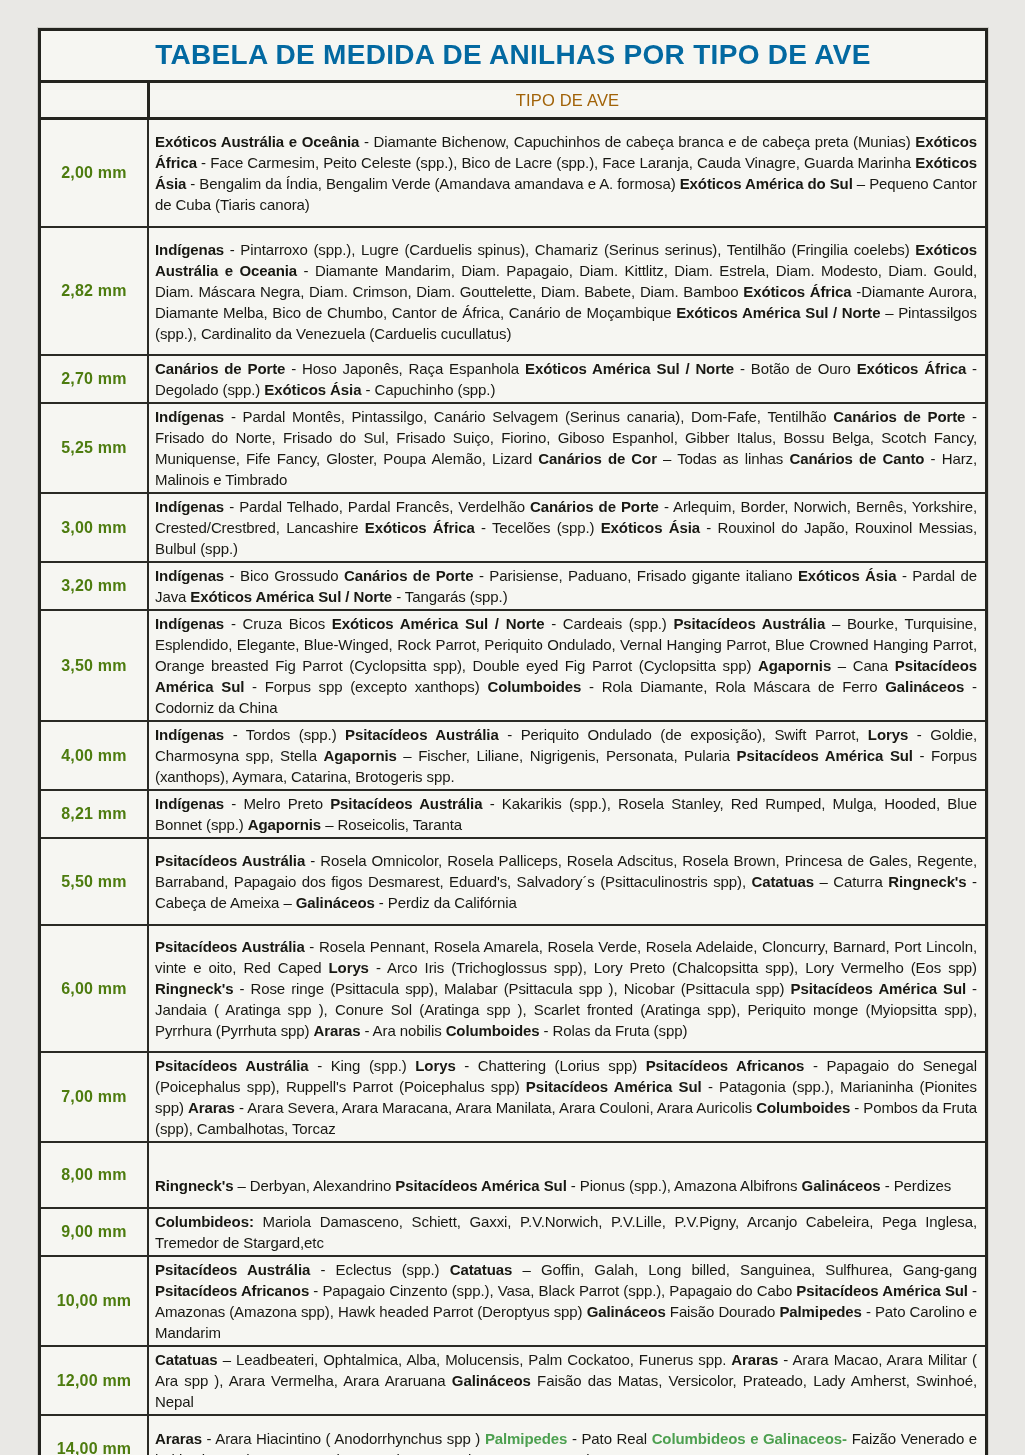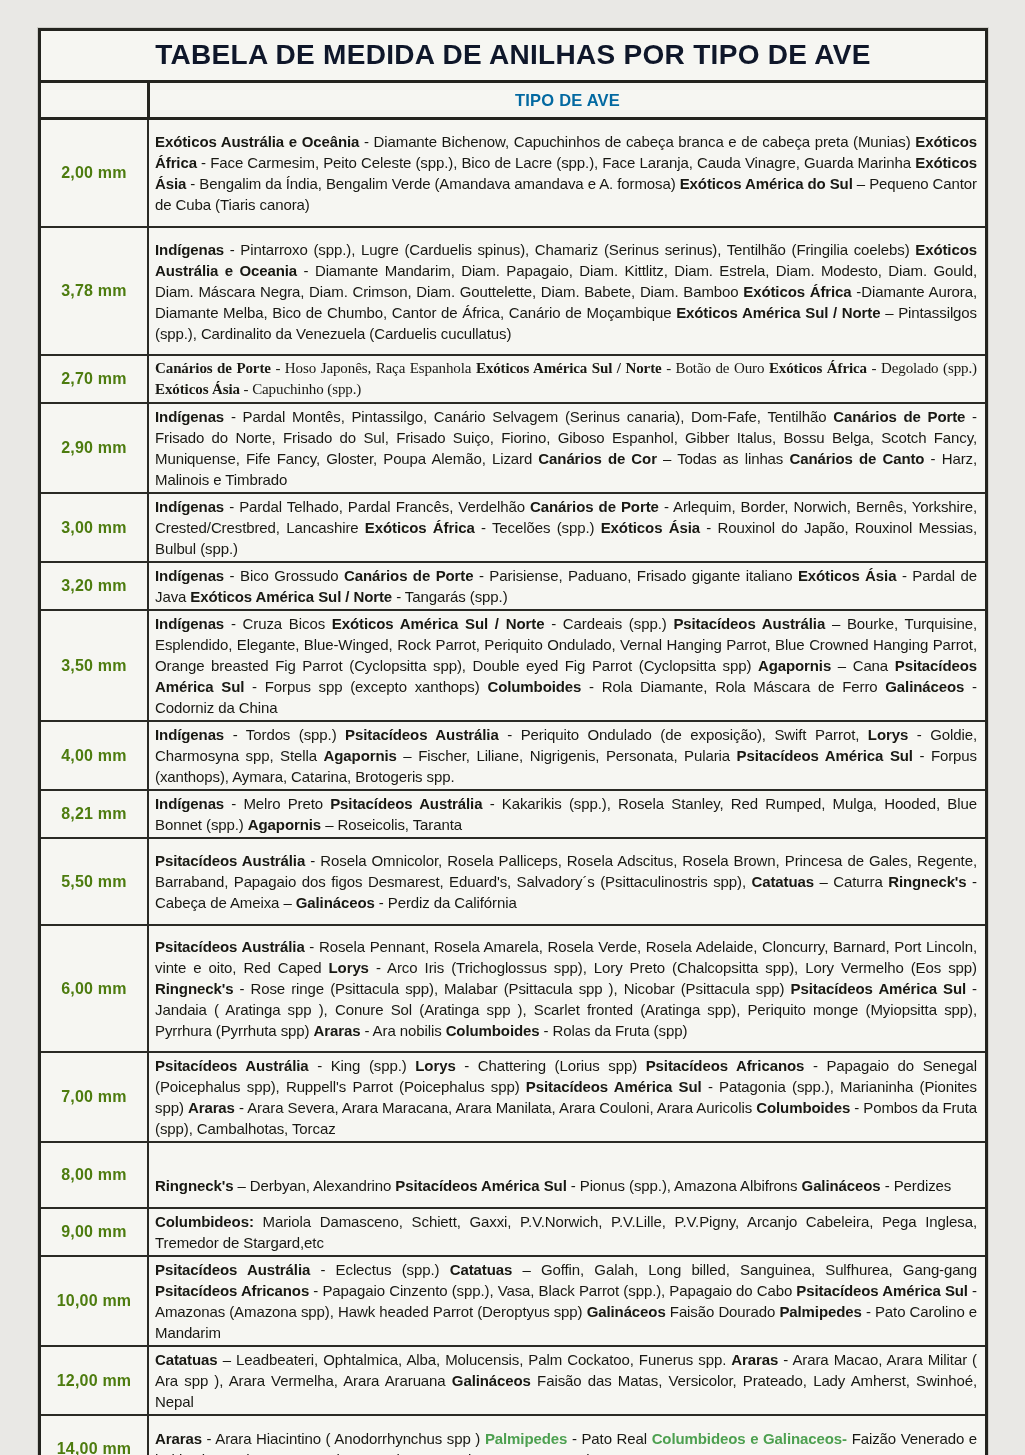--- a/index.html
+++ b/index.html
@@ -14,32 +14,32 @@
     border:3px solid #24241f;
     background:#f6f6f2;
     box-shadow:0 0 0 1px #cfcec9;
   }
   .title-row{
     border-bottom:3px solid #24241f;
     text-align:center;
     padding:8px 4px 9px 4px;
     font-size:28px;
     font-weight:bold;
-    color:#0f172a;
+    color:#0369a1;
     letter-spacing:0.3px;
   }
   .header-row{
     display:flex;
     border-bottom:3px solid #24241f;
     height:34px;
   }
   .head-size-cell{width:106px;border-right:3px solid #24241f;}
   .head-ave-cell{
     flex:1;display:flex;align-items:center;justify-content:center;
-    font-weight:bold;font-size:16.5px;color:#0369a1;letter-spacing:0.2px;
+    font-weight:normal;font-size:16.5px;color:#a16207;letter-spacing:0.2px;
   }
   .row{display:flex;border-bottom:2px solid #2a2a25;}
   .row:last-of-type{border-bottom:none;}
   .size-cell{
     width:106px;flex:none;
     border-right:2px solid #2a2a25;
     display:flex;align-items:center;justify-content:center;
     color:#4d7c0f;font-weight:bold;font-size:16px;letter-spacing:0.2px;
   }
   .text-cell{
@@ -49,21 +49,21 @@
     text-align:justify;
     color:#181813;
     letter-spacing:-0.1px;
     display:flex;flex-direction:column;justify-content:center;
   }
   .seg-b{font-weight:bold;}
   .seg-g{font-weight:bold;color:#4da050;}
   
   #rows .row:nth-child(1) .text-cell{min-height:102px;}
   #rows .row:nth-child(2) .text-cell{min-height:122px;}
-  #rows .row:nth-child(3) .text-cell{min-height:38px;font-family:Liberation Serif, serif;}
+  #rows .row:nth-child(3) .text-cell{min-height:38px;}
   #rows .row:nth-child(4) .text-cell{min-height:84px;border-radius:27px;}
   #rows .row:nth-child(5) .text-cell{min-height:60px;}
   #rows .row:nth-child(6) .text-cell{min-height:39px;}
   #rows .row:nth-child(7) .text-cell{min-height:99px;}
   #rows .row:nth-child(8) .text-cell{min-height:63px;}
   #rows .row:nth-child(9) .text-cell{min-height:41px;}
   #rows .row:nth-child(10) .text-cell{min-height:81px;}
   #rows .row:nth-child(11) .text-cell{min-height:121px;}
   #rows .row:nth-child(12) .text-cell{min-height:82px;}
   #rows .row:nth-child(13) .text-cell{min-height:40px;margin-top:20px;}
@@ -82,33 +82,33 @@
     <div class="head-ave-cell">TIPO DE AVE</div>
   </div>
   <div id="rows">
       <div class="row">
         <div class="size-cell">2,00 mm</div>
         <div class="text-cell">
           <div><span class="seg-b">Exóticos Austrália e Oceânia</span><span class="seg-n"> - Diamante Bichenow, Capuchinhos de cabeça branca e de cabeça preta (Munias) </span><span class="seg-b">Exóticos África</span><span class="seg-n"> - Face Carmesim, Peito Celeste (spp.), Bico de Lacre (spp.), Face Laranja, Cauda Vinagre, Guarda Marinha </span><span class="seg-b">Exóticos Ásia</span><span class="seg-n"> - Bengalim da Índia, Bengalim Verde (Amandava amandava e A. formosa) </span><span class="seg-b">Exóticos América do Sul</span><span class="seg-n"> – Pequeno Cantor de Cuba (Tiaris canora)</span></div>
         </div>
       </div>
       <div class="row">
-        <div class="size-cell">3,78 mm</div>
+        <div class="size-cell">2,82 mm</div>
         <div class="text-cell">
           <div><span class="seg-b">Indígenas</span><span class="seg-n"> - Pintarroxo (spp.), Lugre (Carduelis spinus), Chamariz (Serinus serinus), Tentilhão (Fringilia coelebs) </span><span class="seg-b">Exóticos Austrália e Oceania</span><span class="seg-n"> - Diamante Mandarim, Diam. Papagaio, Diam. Kittlitz, Diam. Estrela, Diam. Modesto, Diam. Gould, Diam. Máscara Negra, Diam. Crimson, Diam. Gouttelette, Diam. Babete, Diam. Bamboo </span><span class="seg-b">Exóticos África</span><span class="seg-n"> -Diamante Aurora, Diamante Melba, Bico de Chumbo, Cantor de África, Canário de Moçambique </span><span class="seg-b">Exóticos América Sul / Norte</span><span class="seg-n"> – Pintassilgos (spp.), Cardinalito da Venezuela (Carduelis cucullatus)</span></div>
         </div>
       </div>
       <div class="row">
         <div class="size-cell">2,70 mm</div>
         <div class="text-cell">
           <div><span class="seg-b">Canários de Porte</span><span class="seg-n"> - Hoso Japonês, Raça Espanhola </span><span class="seg-b">Exóticos América Sul / Norte</span><span class="seg-n"> - Botão de Ouro </span><span class="seg-b">Exóticos África</span><span class="seg-n"> - Degolado (spp.) </span><span class="seg-b">Exóticos Ásia</span><span class="seg-n"> - Capuchinho (spp.)</span></div>
         </div>
       </div>
       <div class="row">
-        <div class="size-cell">2,90 mm</div>
+        <div class="size-cell">5,25 mm</div>
         <div class="text-cell">
           <div><span class="seg-b">Indígenas</span><span class="seg-n"> - Pardal Montês, Pintassilgo, Canário Selvagem (Serinus canaria), Dom-Fafe, Tentilhão </span><span class="seg-b">Canários de Porte</span><span class="seg-n"> - Frisado do Norte, Frisado do Sul, Frisado Suiço, Fiorino, Giboso Espanhol, Gibber Italus, Bossu Belga, Scotch Fancy, Muniquense, Fife Fancy, Gloster, Poupa Alemão, Lizard </span><span class="seg-b">Canários de Cor</span><span class="seg-n"> – Todas as linhas </span><span class="seg-b">Canários de Canto</span><span class="seg-n"> - Harz, Malinois e Timbrado</span></div>
         </div>
       </div>
       <div class="row">
         <div class="size-cell">3,00 mm</div>
         <div class="text-cell">
           <div><span class="seg-b">Indígenas</span><span class="seg-n"> - Pardal Telhado, Pardal Francês, Verdelhão </span><span class="seg-b">Canários de Porte</span><span class="seg-n"> - Arlequim, Border, Norwich, Bernês, Yorkshire, Crested/Crestbred, Lancashire </span><span class="seg-b">Exóticos África</span><span class="seg-n"> - Tecelões (spp.) </span><span class="seg-b">Exóticos Ásia</span><span class="seg-n"> - Rouxinol do Japão, Rouxinol Messias, Bulbul (spp.)</span></div>
         </div>
       </div>

